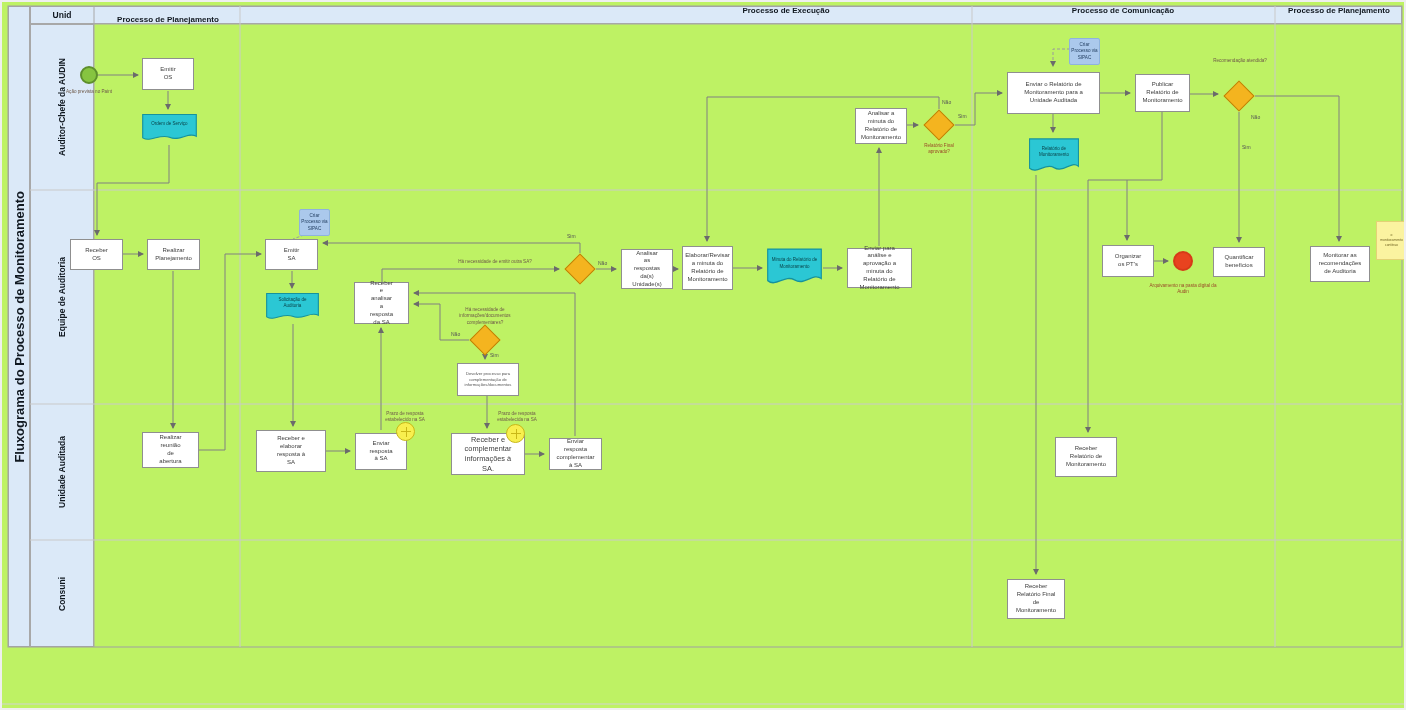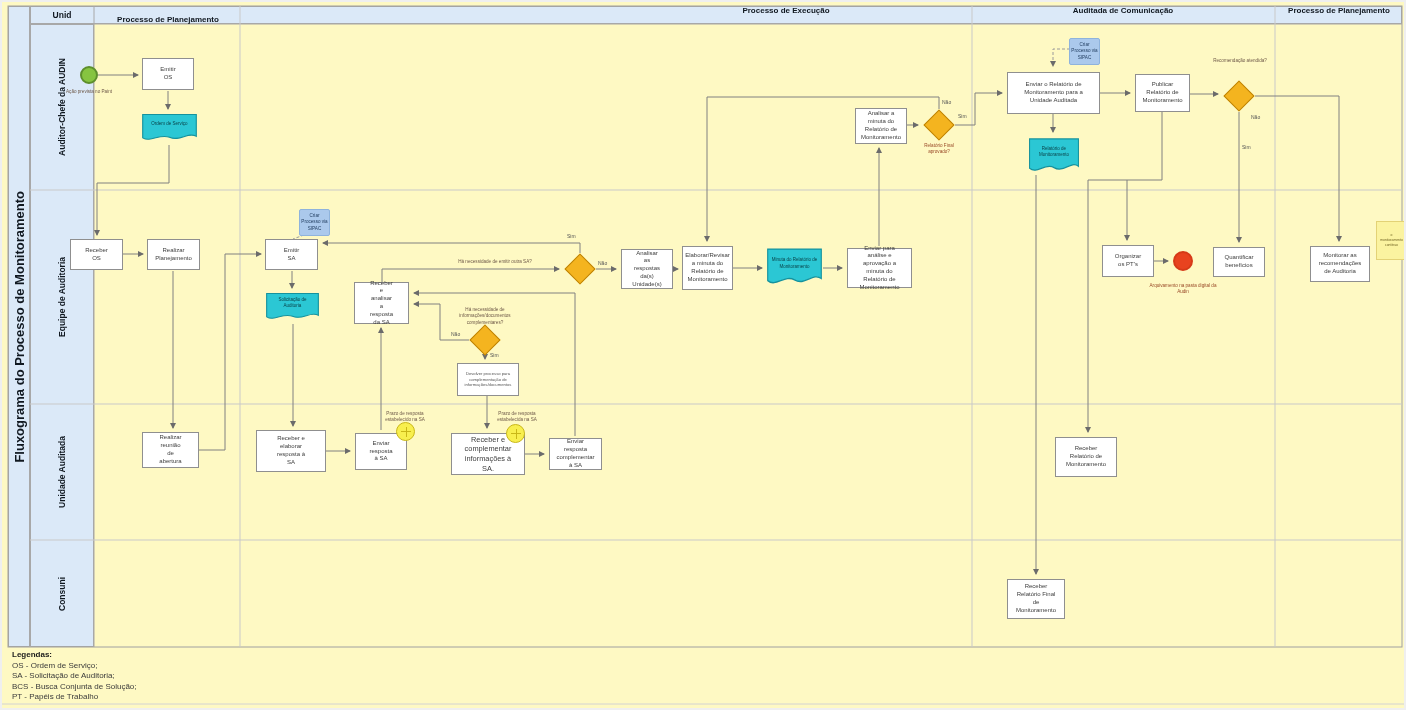--- a/index.html
+++ b/index.html
@@ -1,16 +1,16 @@
 <!DOCTYPE html>
 <html><head>
 <meta charset="utf-8">
 <style>
   html,body{margin:0;padding:0;background:#f2f2f2;}
-  .page{position:relative;width:1406px;height:710px;background:#fef9c3;overflow:hidden;
+  .page{position:relative;width:1406px;height:710px;background:#bef264;overflow:hidden;
         font-family:"Liberation Sans","DejaVu Sans",sans-serif;border:2px solid #efefef;box-sizing:border-box;}
   svg.layer{position:absolute;left:0;top:0;pointer-events:none;}
   .band{position:absolute;background:#dbe9f8;border:1px solid #a8a8a8;box-sizing:border-box;}
   .vwrap{position:absolute;display:flex;align-items:center;justify-content:center;}
   .vtext{writing-mode:vertical-rl;transform:rotate(180deg);font-weight:700;color:#101820;}
   .colhead{position:absolute;top:8px;transform:translate(-50%,-50%);font-weight:700;font-size:8px;color:#101820;white-space:nowrap;}
   .unit{position:absolute;display:flex;align-items:center;justify-content:center;font-weight:700;font-size:8.5px;color:#101820;}
   .box{position:absolute;box-sizing:border-box;background:#fff;border:1px solid #8f8f8f;display:flex;align-items:center;justify-content:center;
        text-align:center;font-size:6px;line-height:1.3;color:#3d3d3d;padding:1px 16px;}
   .box.big{font-size:7.4px;}
@@ -104,21 +104,21 @@
       <path d="M1068,47 H1051 V64" marker-end="url(#arr)"></path>
       <path d="M483,354 V357" marker-end="url(#arr)"></path>
     </g>
   </svg>
 
   <div class="unit" style="left:28px;top:4px;width:64px;height:18px;">
     <span>Unid</span>
   </div>
   <span class="colhead" style="left:166px;margin-top:9px;">Processo de Planejamento</span>
   <span class="colhead" style="left:784px;">Processo de Execução</span>
-  <span class="colhead" style="left:1121px;">Auditada de Comunicação</span>
+  <span class="colhead" style="left:1121px;">Processo de Comunicação</span>
   <span class="colhead" style="left:1337px;">Processo de Planejamento</span>
 
   <div class="vwrap" style="left:6px;top:4px;width:22px;height:641px;">
     <span class="vtext" style="font-size:13px;">Fluxograma do Processo de Monitoramento</span>
   </div>
   <div class="vwrap" style="left:28px;top:22px;width:64px;height:166px;">
     <span class="vtext" style="font-size:8.5px;">Auditor-Chefe da AUDIN</span>
   </div>
   <div class="vwrap" style="left:28px;top:188px;width:64px;height:214px;">
     <span class="vtext" style="font-size:8.5px;">Equipe de Auditoria</span>
@@ -202,21 +202,14 @@
   <div class="circle timer" style="left:394px;top:420px;width:19px;height:19px;"></div>
   <span class="qlabel" style="left:374px;top:409px;width:58px;">Prazo de resposta estabelecido na SA</span>
   <div class="box big" style="left:449px;top:431px;width:74px;height:42px;">Receber e complementar informações à SA.</div>
   <div class="circle timer" style="left:504px;top:422px;width:19px;height:19px;"></div>
   <span class="qlabel" style="left:486px;top:409px;width:58px;">Prazo de resposta estabelecida na SA</span>
   <div class="box" style="left:547px;top:436px;width:53px;height:32px;">Enviar resposta complementar à SA</div>
   <div class="box" style="left:1053px;top:435px;width:62px;height:40px;">Receber Relatório de Monitoramento</div>
 
   <div class="box" style="left:1005px;top:577px;width:58px;height:40px;">Receber Relatório Final de Monitoramento</div>
 
-  <div class="legend">
-    <div class="lt">Legendas:</div>
-    <div>OS - Ordem de Serviço;</div>
-    <div>SA - Solicitação de Auditoria;</div>
-    <div>BCS - Busca Conjunta de Solução;</div>
-    <div>PT - Papéis de Trabalho</div>
-  </div>
 
 </div>
 
 </body></html>

